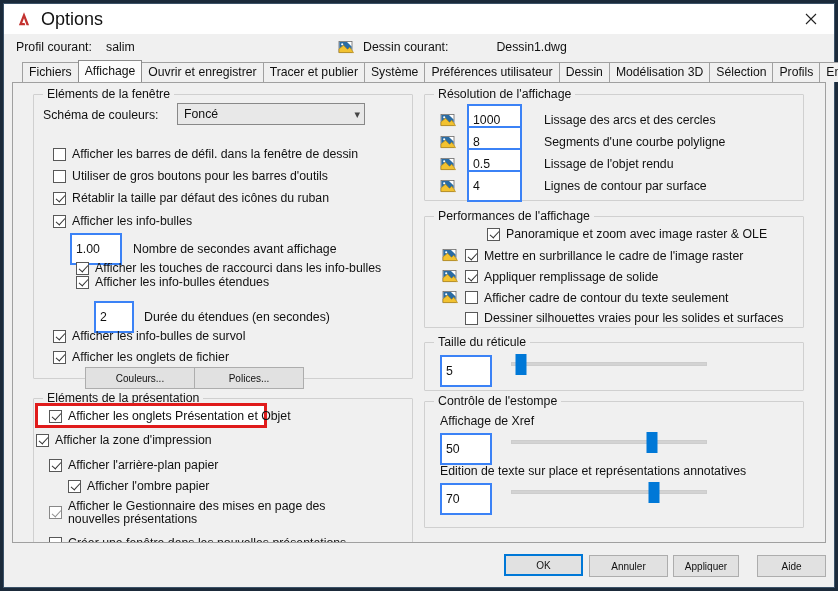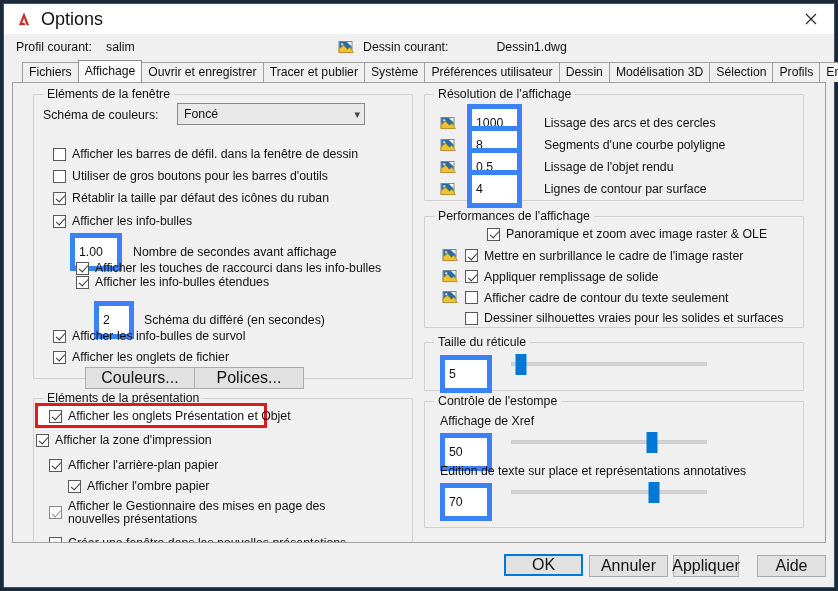--- a/index.html
+++ b/index.html
@@ -144,21 +144,21 @@
     width: 4px; height: 8px;
     border: solid #333;
     border-width: 0 1.6px 1.6px 0;
     transform: rotate(42deg);
   }
   .cb.grey { border-color: #888; }
   .cb.grey.checked::after { border-color: #909090; }
   .txt { line-height: 14px; }
   .txt.two-line { white-space: normal; line-height: 13px; }
   .field {
-    border: 5px solid #3b82f6;
+    border: 2px solid #3b82f6;
     background: #fff;
     height: 21px;
     font-size: 12.3px;
     color: #111;
     padding: 14px 4px;
     display: flex;
     align-items: center;
     flex: none;
   }
   .combo {
@@ -174,21 +174,21 @@
   }
   .combo .caret {
     margin-left: auto;
     color: #444;
     font-size: 11px;
   }
   .btn {
     position: absolute;
     background: #e1e1e1;
     border: 1px solid #adadad;
-    font-size: 16px;
+    font-size: 10px;
     color: #111;
     display: flex;
     align-items: center;
     justify-content: center;
     height: 22px;
   }
   .btn.primary { border: 2px solid #0078d7; background: #e1e1e1; }
   
   .raster-icon { width: 17px; height: 15px; flex: none; }
   
@@ -321,21 +321,21 @@
       <span class="cb checked"></span>
       <span class="txt">Afficher les touches de raccourci dans les info-bulles</span>
     </div>
     <div class="row" style="left:63px; top:192px;">
       <span class="cb checked"></span>
       <span class="txt">Afficher les info-bulles étendues</span>
     </div>
 
     <div class="row" style="left:81px; top:218px;">
       <span class="field" style="width:40px;">2</span>
-      <span class="txt" style="margin-left:10px;">Schéma du différé (en secondes)</span>
+      <span class="txt" style="margin-left:10px;">Durée du étendues (en secondes)</span>
     </div>
 
     <div class="row" style="left:40px; top:246px;">
       <span class="cb checked"></span>
       <span class="txt">Afficher les info-bulles de survol</span>
     </div>
     <div class="row" style="left:40px; top:267px;">
       <span class="cb checked"></span>
       <span class="txt">Afficher les onglets de fichier</span>
     </div>

